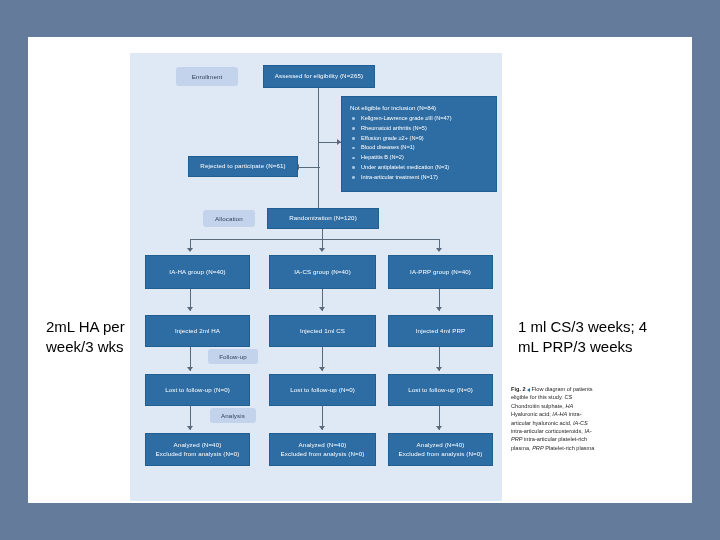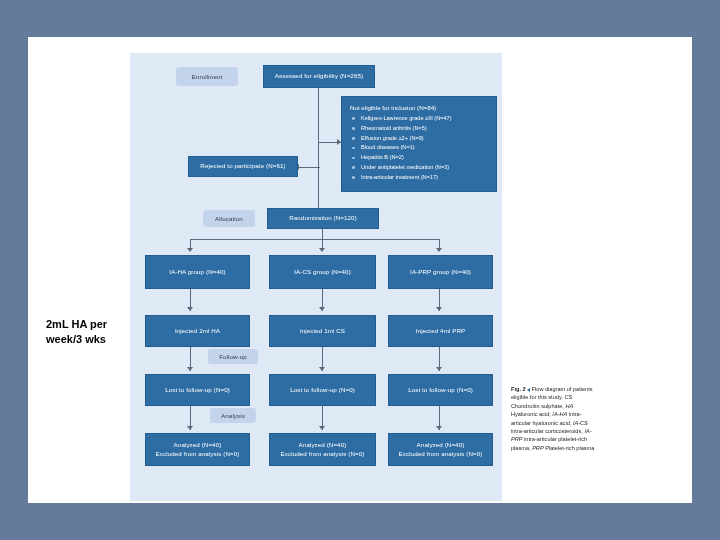--- a/index.html
+++ b/index.html
@@ -65,21 +65,21 @@
     border-left:4px solid #5a6a7a;
   }
   .arw-l{
     position:absolute;width:0;height:0;
     border-top:3px solid transparent;border-bottom:3px solid transparent;
     border-right:4px solid #5a6a7a;
   }
   
   .note{
     position:absolute;color:#000000;
-    font-size:11px;line-height:1.35;font-weight:bold;
+    font-size:15px;line-height:1.35;
   }
   .note-left{left:18px;top:280px;width:90px;}
   .note-right{left:490px;top:280px;width:150px;}
   
   .caption{
     position:absolute;left:483px;top:348px;width:90px;
     color:#231f20;font-size:5.6px;line-height:1.5;text-align:left;
   }
   .caption b{font-weight:bold;}
   .caption i{font-style:italic;}
@@ -183,18 +183,19 @@
       <span>Excluded from analysis (N=0)</span>
     </div>
     <div class="box multi" style="left:258px;top:380px;width:105px;height:33px;">
       <span>Analyzed (N=40)</span>
       <span>Excluded from analysis (N=0)</span>
     </div>
 
   </div>
 
   <div class="note note-left">2mL  HA per week/3 wks</div>
+  <div class="note note-right">1 ml CS/3 weeks; 4 mL PRP/3 weeks</div>
 
   <div class="caption">
     <b>Fig. 2</b><span class="cap-tri"></span><span>Flow diagram of patients eligible for this study. </span><i>CS</i><span> Chondroitin sulphate, </span><i>HA</i><span> Hyaluronic acid; </span><i>IA-HA</i><span> intra-articular hyaluronic acid, </span><i>IA-CS</i><span> intra-articular corticosteroids, </span><i>IA-PRP</i><span> intra-articular platelet-rich plasma, </span><i>PRP</i><span> Platelet-rich plasma</span>
   </div>
 
 </div>
 
 </body></html>

